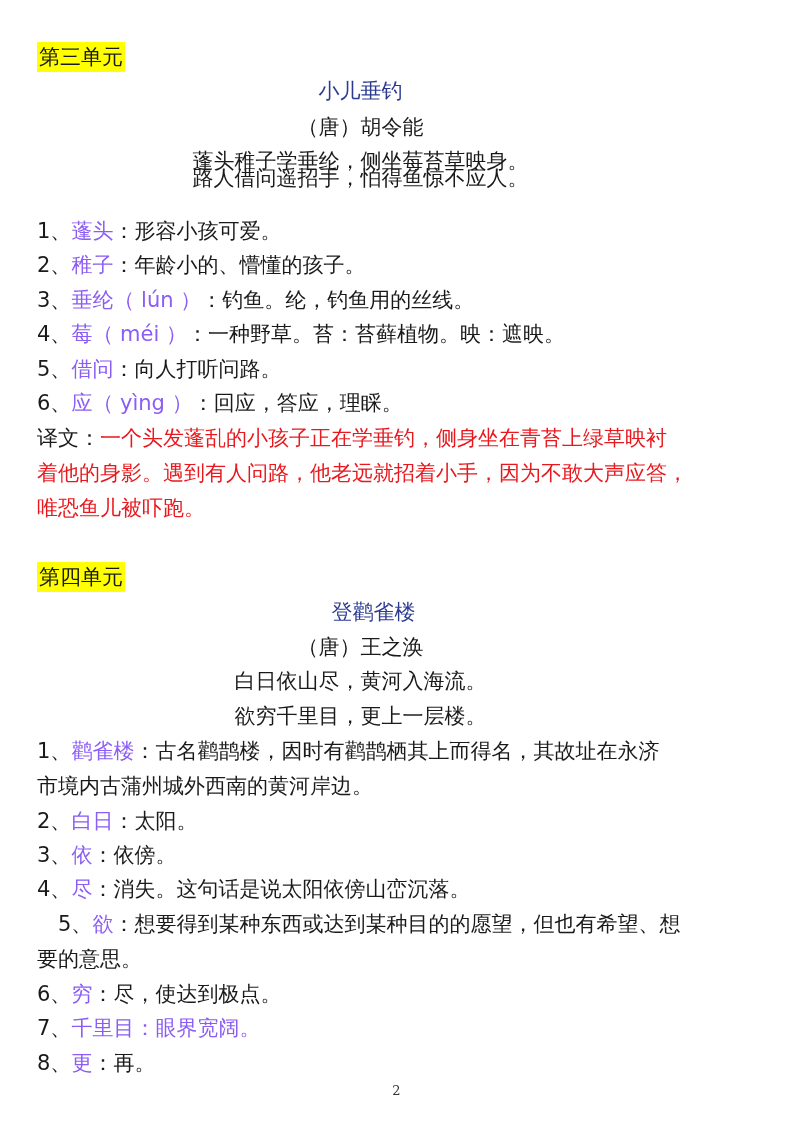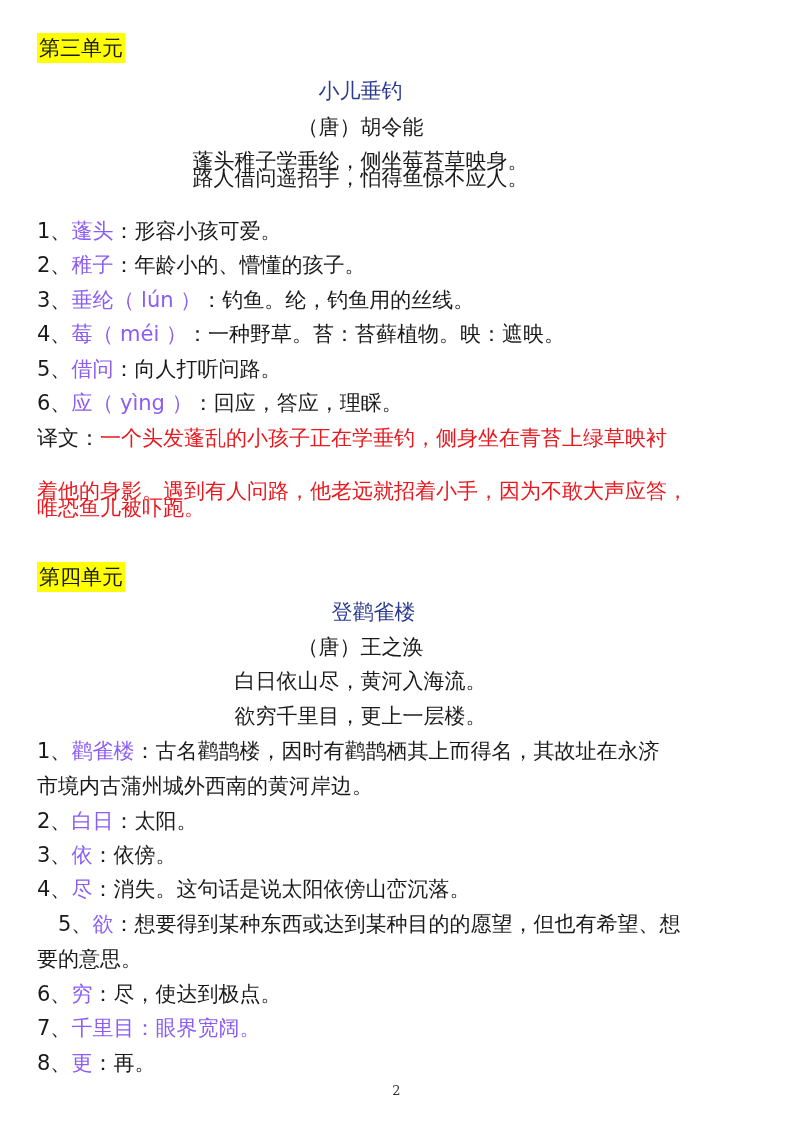--- a/index.html
+++ b/index.html
@@ -14,21 +14,21 @@
   .blue { color: #8b5cf6; }
   .red { color: #e8191e; }
   .pageno { position: absolute; left: 0; width: 793px; text-align: center; top: 1083px;
             font-family: "DejaVu Serif", serif; font-size: 13px; color: #333; }
 </style>
 </head>
 <body>
 
 <div class="page">
 
-  <div class="unit" style="top:33px;">第三单元</div>
+  <div class="unit" style="top:42px;">第三单元</div>
   <div class="center title" style="top:74px;">小儿垂钓</div>
   <div class="center" style="top:110px;">（唐）胡令能</div>
   <div class="center" style="top:144px;">蓬头稚子学垂纶，侧坐莓苔草映身。</div>
   <div class="center" style="top:161px;">路人借问遥招手，怕得鱼惊不应人。</div>
 
   <div class="line" style="top:214px;">
     <span>1、</span><span class="blue">蓬头</span><span>：</span><span>形容小孩可爱。</span>
   </div>
   <div class="line" style="top:248px;">
     <span>2、</span><span class="blue">稚子</span><span>：</span><span>年龄小的、懵懂的孩子。</span>
@@ -42,21 +42,21 @@
   <div class="line" style="top:352px;">
     <span>5、</span><span class="blue">借问</span><span>：</span><span>向人打听问路。</span>
   </div>
   <div class="line" style="top:386px;">
     <span>6、</span><span class="blue">应（ yìng ）</span><span>：</span><span>回应，答应，理睬。</span>
   </div>
 
   <div class="line" style="top:421px;">
     <span>译文：</span><span class="red">一个头发蓬乱的小孩子正在学垂钓，侧身坐在青苔上绿草映衬</span>
   </div>
-  <div class="line red" style="top:456px;margin-top:18px;">着他的身影。遇到有人问路，他老远就招着小手，因为不敢大声应答，</div>
+  <div class="line red" style="top:456px;">着他的身影。遇到有人问路，他老远就招着小手，因为不敢大声应答，</div>
   <div class="line red" style="top:491px;">唯恐鱼儿被吓跑。</div>
 
   <div class="unit" style="top:562px;">第四单元</div>
   <div class="center title" style="top:595px;margin-left:13px;">登鹳雀楼</div>
   <div class="center" style="top:630px;">（唐）王之涣</div>
   <div class="center" style="top:664px;">白日依山尽，黄河入海流。</div>
   <div class="center" style="top:699px;">欲穷千里目，更上一层楼。</div>
 
   <div class="line" style="top:734px;">
     <span>1、</span><span class="blue">鹳雀楼</span><span>：</span><span>古名鹳鹊楼，因时有鹳鹊栖其上而得名，其故址在永济</span>

